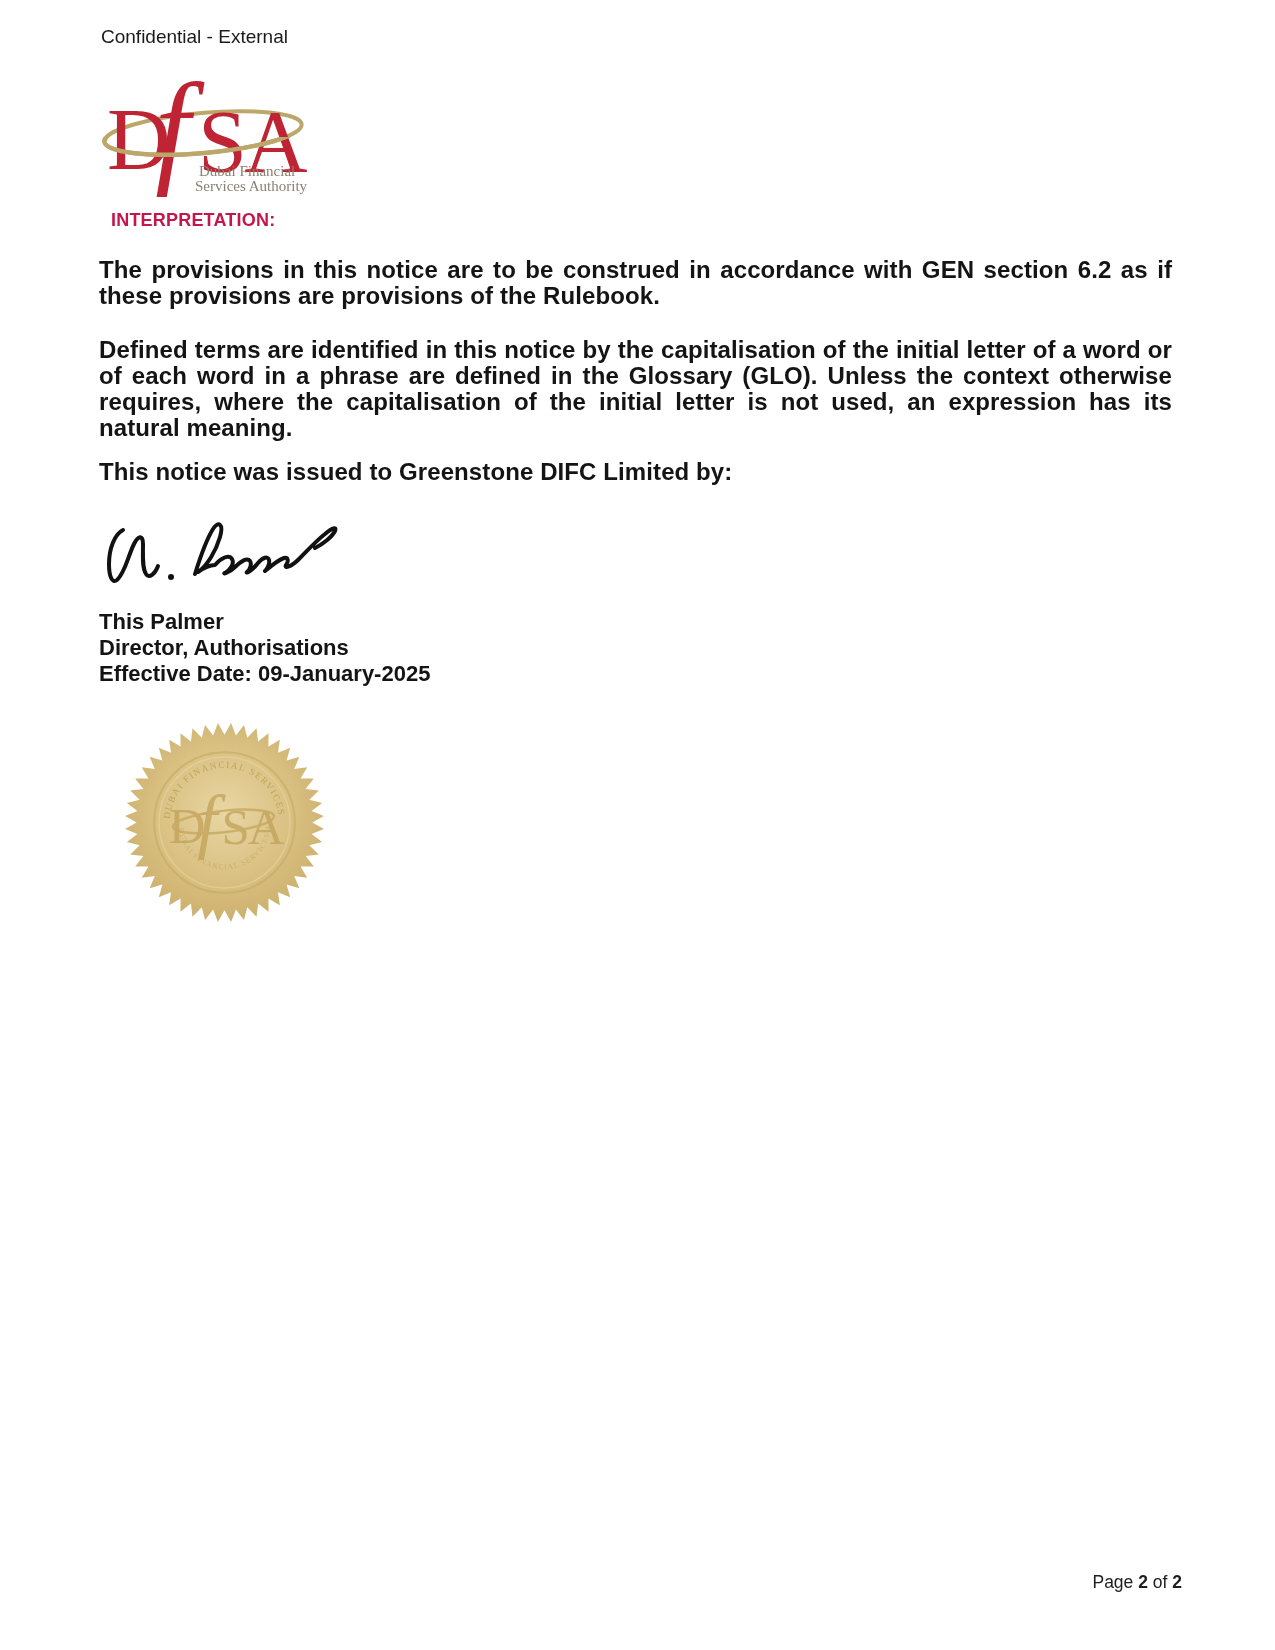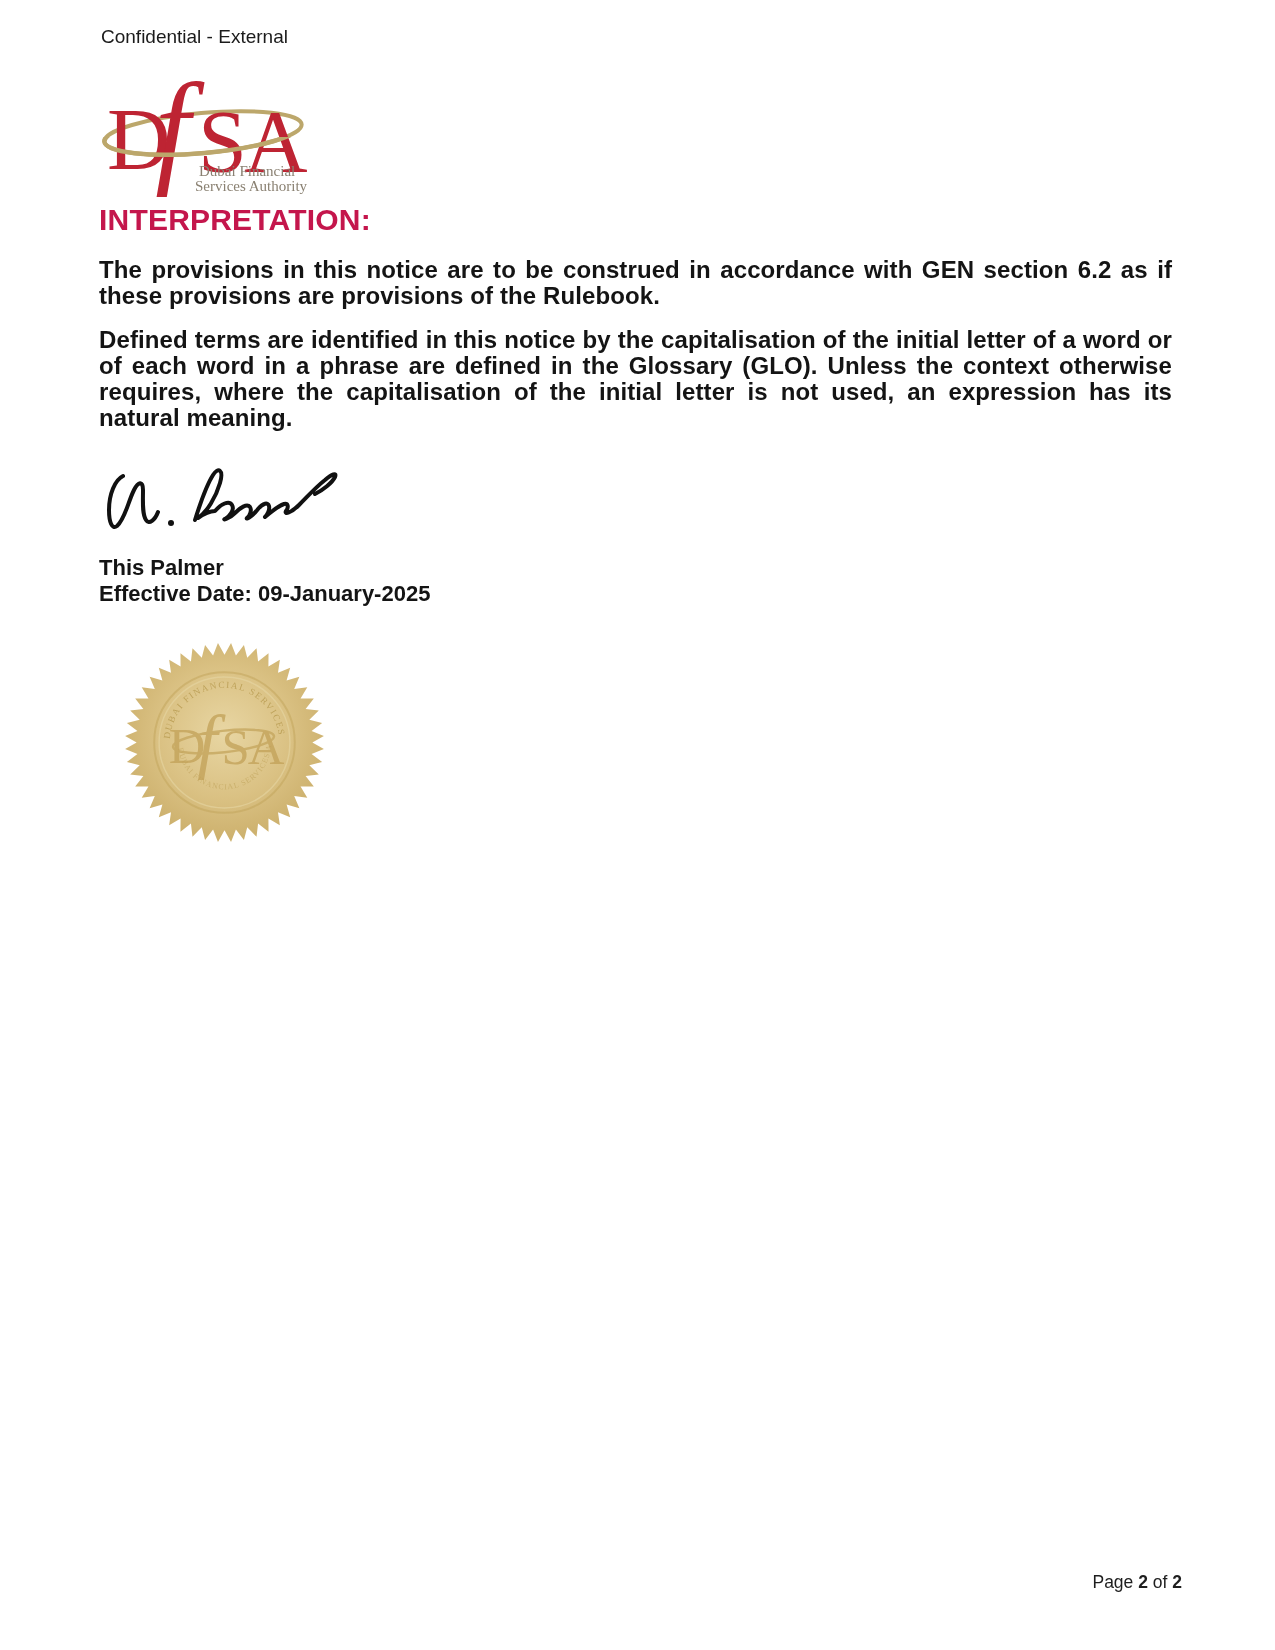--- a/index.html
+++ b/index.html
@@ -10,30 +10,30 @@
     font-family:"Liberation Sans", sans-serif;
     overflow:hidden;
   }
   .content{position:absolute;left:99px;top:0;width:1073px;}
   .classification{
     margin:26px 0 0 2px;
     font-size:19px;line-height:22px;color:#1b1b1b;
   }
   .logo{margin-top:9px;width:230px;height:140px;}
   .heading{
-    margin:6px 0 0 0;
-    font-size:30px;line-height:26px;font-weight:bold;
+    margin:6px 0 0 12px;
+    font-size:18px;line-height:26px;font-weight:bold;
     color:#C4164C;letter-spacing:.2px;
   }
   .body-par{
     margin:0;font-weight:bold;font-size:24px;line-height:26px;
     color:#141414;text-align:justify;letter-spacing:.1px;
   }
   .p1{margin-top:24px;}
-  .p2{margin-top:18px;}
+  .p2{margin-top:28px;}
   .p3{margin-top:18px;text-align:left;}
   .signature{margin:29px 0 0 2px;width:240px;height:95px;display:block;}
   .sig-block{font-weight:bold;font-size:22px;line-height:26px;color:#141414;}
   .seal{margin:33px 0 0 23px;width:205px;height:205px;display:block;}
   .footer{
     position:absolute;top:1572px;right:93px;
     font-size:17.5px;color:#1e1e1e;
   }
   .footer .bold{font-weight:bold;}
   .footer span{white-space:pre;}
@@ -71,32 +71,34 @@
       <text x="100" y="119" font-size="15" fill="#8A8172" font-family="Liberation Serif, serif">Dubai Financial</text>
       <text x="96" y="134" font-size="15" fill="#8A8172" font-family="Liberation Serif, serif">Services Authority</text>
     </svg>
 
     <div class="heading">INTERPRETATION:</div>
 
     <p class="body-par p1">The provisions in this notice are to be construed in accordance with GEN section 6.2 as if these provisions are provisions of the Rulebook.</p>
 
     <p class="body-par p2">Defined terms are identified in this notice by the capitalisation of the initial letter of a word or of each word in a phrase are defined in the Glossary (GLO). Unless the context otherwise requires, where the capitalisation of the initial letter is not used, an expression has its natural meaning.</p>
 
+    <p class="body-par p3">This notice was issued to Greenstone DIFC Limited by:</p>
 
     
     <svg class="signature" viewBox="0 0 240 95" xmlns="http://www.w3.org/2000/svg">
       <g fill="none" stroke="#111111" stroke-width="4" stroke-linecap="round" stroke-linejoin="round">
         <path d="M22,16 C14,20 8,34 8,50 C8,62 11,70 16,66 C24,59 27,42 33,30 C37,22 42,20 42,30 C42,42 41,54 45,60 C48,65 54,60 57,52"></path>
         <path d="M94,60 C99,44 105,26 112,15 C117,7 123,9 119,23 C115,37 106,52 97,58 C104,53 110,51 114,51 C120,44 128,40 131,45 C134,50 128,57 124,59 C121,60 127,60 134,53 C139,48 146,43 149,47 C151,50 149,56 146,58 C144,60 151,57 157,49 C162,43 167,42 168,46 C169,50 166,55 164,57 C170,52 177,46 183,44 C187,43 188,47 185,51 C183,55 190,53 198,45 C207,36 215,27 224,20 C231,14 236,12 234,17 C231,23 222,30 214,34"></path>
       </g>
       <circle cx="70" cy="63" r="3" fill="#111111"></circle>
     </svg>
 
     <div class="sig-block">
       <div>This Palmer</div>
+      <div>Director, Authorisations</div>
       <div>Effective Date: 09-January-2025</div>
     </div>
 
     
     <svg class="seal" viewBox="0 0 210 210" xmlns="http://www.w3.org/2000/svg">
       <defs>
         <radialGradient id="goldgrad" cx="50%" cy="45%" r="60%">
           <stop offset="0%" stop-color="#E8D6A3"></stop>
           <stop offset="55%" stop-color="#DAC183"></stop>
           <stop offset="100%" stop-color="#C9AC67"></stop>

